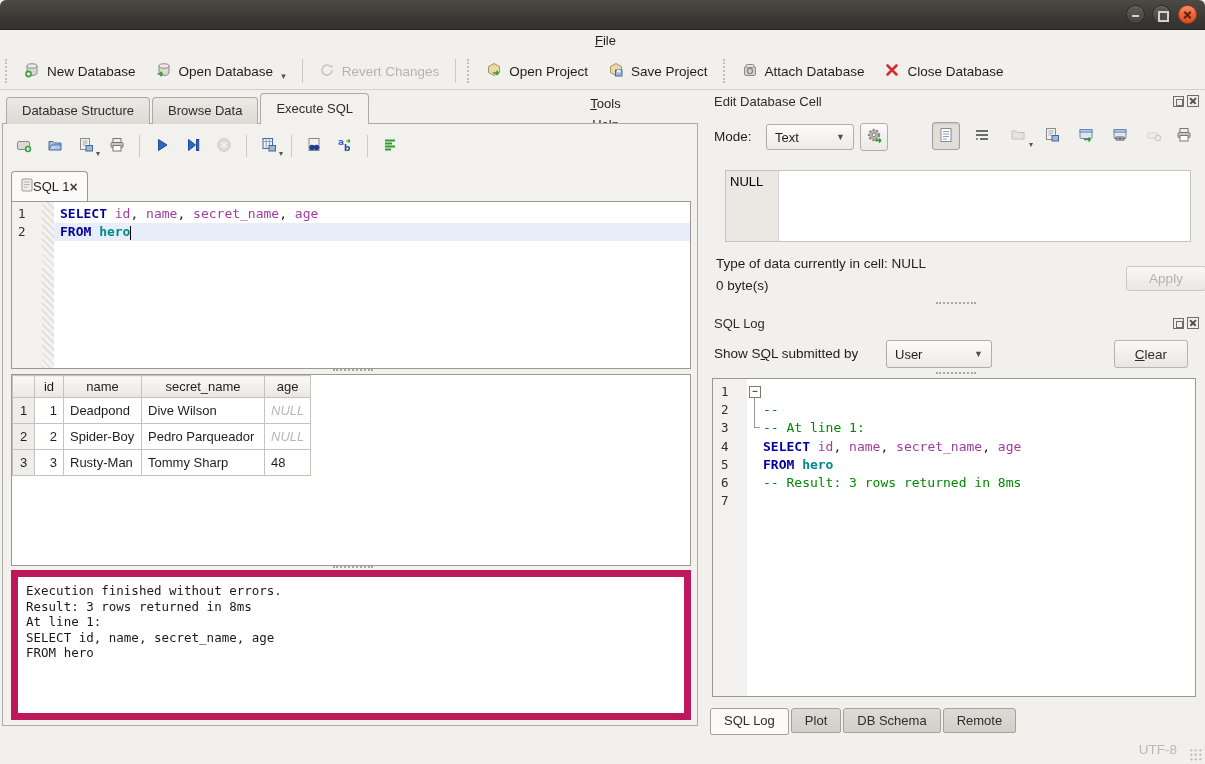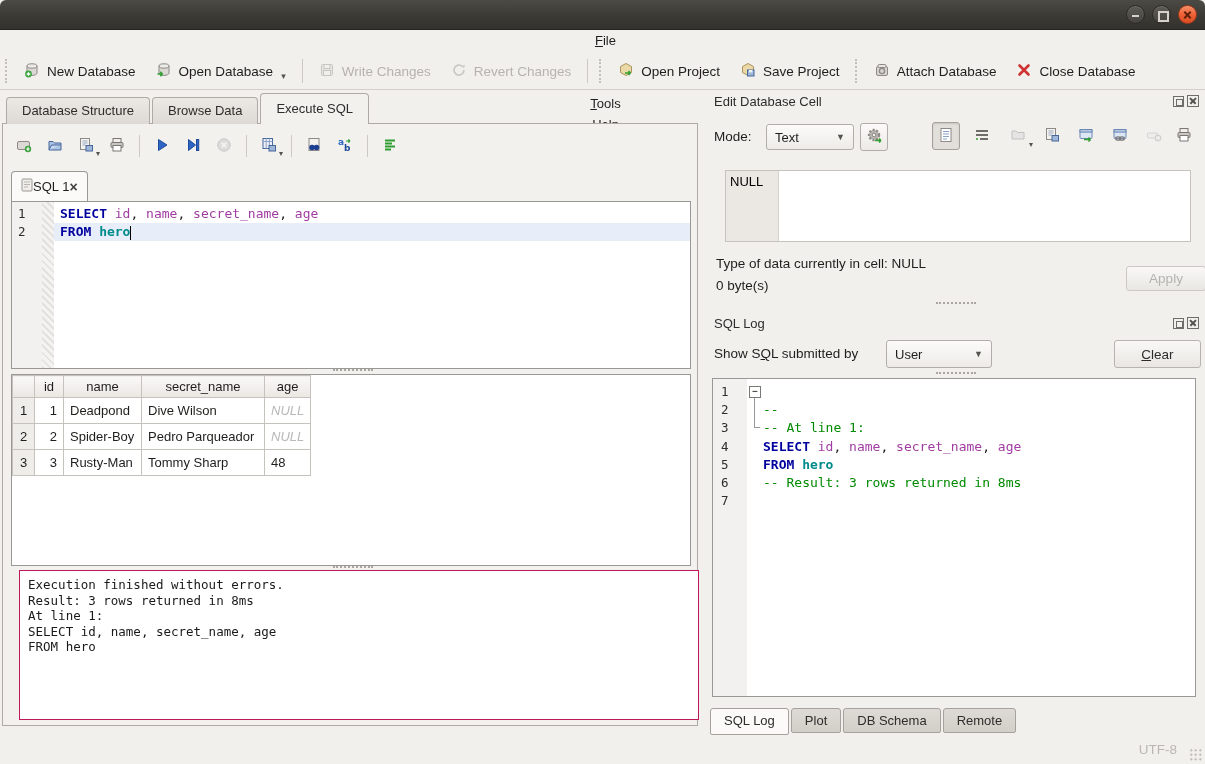--- a/index.html
+++ b/index.html
@@ -80,21 +80,21 @@
   .hgrip { position:absolute; left:330px; width:40px; height:3px; border-top:2px dotted #aaa7a2; }
 
   .grid-box { position:absolute; left:8px; top:250px; width:680px; height:192px; border:1px solid #9a9894; background:#fff; overflow:hidden; }
   table.grid { border-collapse:collapse; font-size:13px; }
   table.grid th, table.grid td { border:1px solid #c6c3bf; padding:3px 6px; height:26px; }
   table.grid thead th { background:linear-gradient(#faf9f8,#eae7e3); font-weight:normal; height:22px; padding:2px 6px; }
   table.grid tbody th { background:#efedea; font-weight:normal; padding:3px 5px; }
   td.num { text-align:right; }
   td.null { color:#b8b8b8; font-style:italic; }
 
-  .msg-box { position:absolute; left:16px; top:446px; width:680px; height:150px; border:1px solid #be185d; background:#fff; }
+  .msg-box { position:absolute; left:8px; top:446px; width:680px; height:150px; border:7px solid #be185d; background:#fff; }
   .msg-box pre { font-family:"DejaVu Sans Mono", monospace; font-size:12.5px; line-height:15.5px; padding:6px 8px; color:#1a1a1a; }
 
   
   .right-pane { position:absolute; left:706px; top:90px; width:499px; height:645px; }
   .dock-title { position:absolute; left:8px; font-size:13px; color:#2e2d2b; }
   .dock-btns { position:absolute; right:6px; display:flex; gap:3px; }
   .dockbtn { width:12px; height:12px; position:relative; }
   .dockbtn.float::before { content:""; position:absolute; left:1px; top:1px; width:9px; height:9px; border:1px solid #6f6d69; background:#f2f0ed; }
   .dockbtn.float::after { content:""; position:absolute; left:4px; top:4px; width:5px; height:5px; border:1px solid #6f6d69; background:#f2f0ed; }
   .dockbtn.closed { border:1px solid #6f6d69; }
@@ -183,28 +183,20 @@
     <div class="tb-btn">
       <span class="icon"><svg width="16" height="16" viewBox="0 0 16 16">
             <path d="M3 4v7c0 1.3 2.2 2.4 5 2.4s5-1.1 5-2.4V4" fill="#dcd9d4" stroke="#8c8a86"></path>
             <ellipse cx="8" cy="4" rx="5" ry="2.2" fill="#eceae6" stroke="#8c8a86"></ellipse>
             <path d="M1.5 12h5m0 0-2.2-2.2M6.5 12l-2.2 2.2" stroke="#2f9e2f" stroke-width="1.6" fill="none"></path>
           </svg></span>
       <span class="lbl">Open Database</span>
       <span class="dd-arrow">▾</span>
     </div>
     <div class="tb-sep"></div>
-    <div class="tb-btn disabled">
-      <span class="icon"><svg width="16" height="16" viewBox="0 0 16 16">
-            <rect x="2.5" y="2.5" width="11" height="11" rx="1" fill="#d9d6d1" stroke="#8c8a86"></rect>
-            <rect x="5" y="2.5" width="6" height="4" fill="#f4f2ee" stroke="#8c8a86"></rect>
-            <rect x="4.5" y="8.5" width="7" height="5" fill="#f4f2ee" stroke="#8c8a86"></rect>
-          </svg></span>
-      <span class="lbl">Write Changes</span>
-    </div>
     <div class="tb-btn disabled">
       <span class="icon"><svg width="16" height="16" viewBox="0 0 16 16">
             <path d="M13 8a5 5 0 1 1-1.6-3.6" fill="none" stroke="#8c8a86" stroke-width="1.6"></path>
             <path d="M13.5 2.5v3h-3z" fill="#8c8a86"></path>
           </svg></span>
       <span class="lbl">Revert Changes</span>
     </div>
     <div class="tb-sep"></div>
     <div class="tb-handle"></div>
     <div class="tb-btn">
@@ -502,21 +494,21 @@
     <div class="dock-btns" style="top:227px;">
       <div class="dockbtn float"></div>
       <div class="dockbtn closed"></div>
     </div>
 
     <span class="label" style="position:absolute;left:8px;top:256px;"><span>Show S</span><span style="text-decoration:underline">Q</span><span>L submitted by</span></span>
     <div class="fake-select" style="left:180px;top:250px;width:106px;height:28px;">
       <span>User</span>
       <span class="arrow">▼</span>
     </div>
-    <div class="btn" style="left:408px;top:250px;width:87px;height:28px;">
+    <div class="btn" style="left:408px;top:250px;width:74px;height:28px;">
         <span class="accel">Clear</span>
       </div>
 
     <div class="hgrip" style="left:230px;top:282px;"></div>
 
     <div class="log-box">
       <div class="log-gutter" id="log-gutter">
           <div class="ln">1</div>
           <div class="ln">2</div>
           <div class="ln">3</div>

